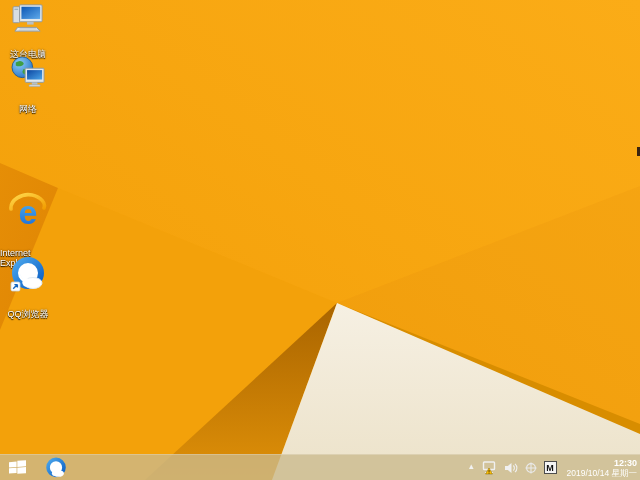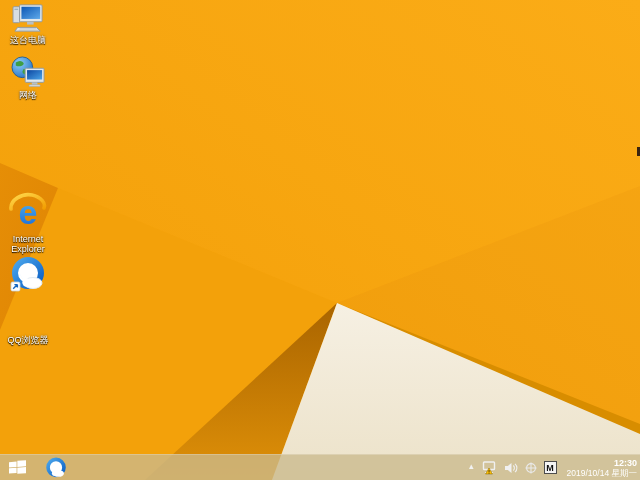--- a/index.html
+++ b/index.html
@@ -3,21 +3,21 @@
 <meta charset="utf-8">
 <style>
   html,body{margin:0;padding:0;width:640px;height:480px;overflow:hidden;
     font-family:"Liberation Sans",sans-serif;}
   #screen{position:relative;width:640px;height:480px;overflow:hidden;background:#f6a40d;}
   #wallpaper{position:absolute;inset:0;z-index:0;}
   
   .desktop-icon{position:absolute;left:0;width:56px;display:flex;flex-direction:column;
     align-items:center;z-index:2;cursor:default;}
   .desktop-icon .glyph{display:block;}
-  .desktop-icon .label{margin-top:2px;font-size:9px;line-height:10px;color:#fff;text-align:center;
+  .desktop-icon .label{margin-top:16px;font-size:9px;line-height:10px;color:#fff;text-align:left;
     text-shadow:0 1px 1px rgba(0,0,0,.95),0 0 2px rgba(0,0,0,.7);word-break:break-word;}
   
   #taskbar{position:absolute;left:0;right:0;bottom:0;height:25px;z-index:5;
     background:rgba(203,186,141,.78);border-top:1px solid rgba(255,255,255,.22);
     display:flex;align-items:center;}
   .tb-btn{height:25px;display:flex;align-items:center;justify-content:center;}
   #start-btn{width:34px;}
   #tb-qq{width:32px;margin-left:6px;}
   #tray{position:absolute;right:3px;top:0;height:25px;display:flex;align-items:center;gap:7px;}
   .tray-chevron{font-size:9px;color:#f2f2f2;line-height:9px;padding-bottom:2px;}
@@ -117,21 +117,21 @@
           <stop offset="0" stop-color="#ffd94d"></stop>
             <stop offset="1" stop-color="#f29d00"></stop>
           </linearGradient>
       </defs>
       <text x="20" y="32" text-anchor="middle" font-family="Liberation Sans, sans-serif" font-size="34" font-weight="bold" fill="url(#ieg)">e</text>
       <path d="M3,17 C2,8 14,1 24,3 C33,5 38,11 36,16" fill="none" stroke="url(#swg)" stroke-width="3.6" stroke-linecap="round"></path>
     </svg>
     <div class="label">Internet Explorer</div>
   </div>
 
-  <div class="desktop-icon" style="top:257px;gap:40px;">
+  <div class="desktop-icon" style="top:257px;">
     <svg class="glyph" width="36" height="36" viewBox="0 0 36 36">
       <defs>
           <linearGradient id="qqb" x1="0" y1="0" x2="1" y2="1">
         <stop offset="0" stop-color="#4aa6ec"></stop>
             <stop offset="1" stop-color="#0b5ec4"></stop>
           </linearGradient>
         </defs>
       <circle cx="18" cy="16" r="13" fill="#ffffff" stroke="url(#qqb)" stroke-width="6"></circle>
       <path d="M10,16 a8,8 0 0 0 5,7 a9,9 0 0 1 -5,-7 z" fill="#cfe8fa"></path>
       <ellipse cx="23" cy="26" rx="9" ry="5.5" fill="#ffffff" stroke="#e1ebf3" stroke-width="1"></ellipse>

